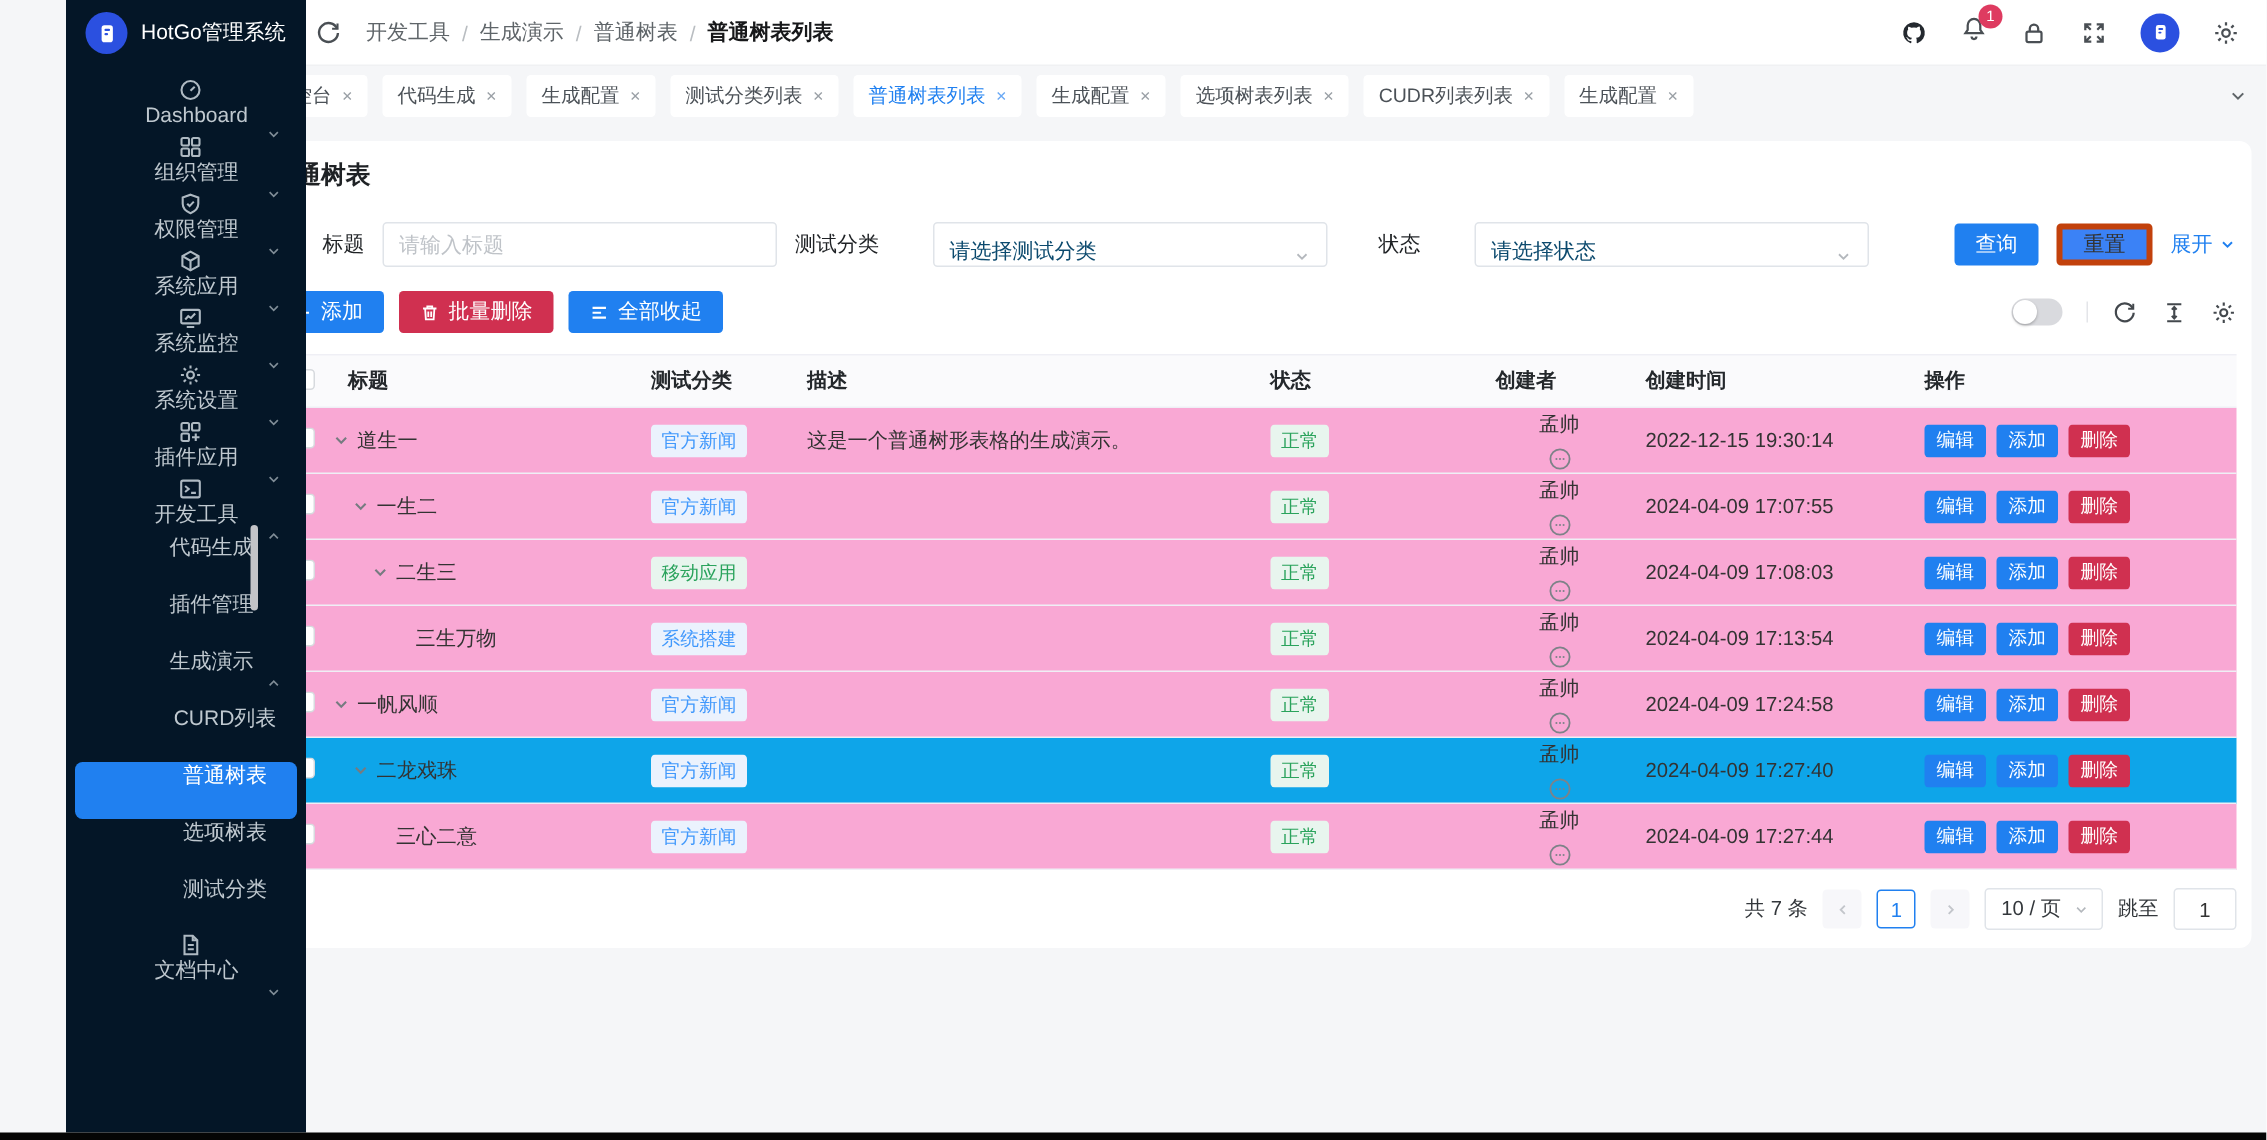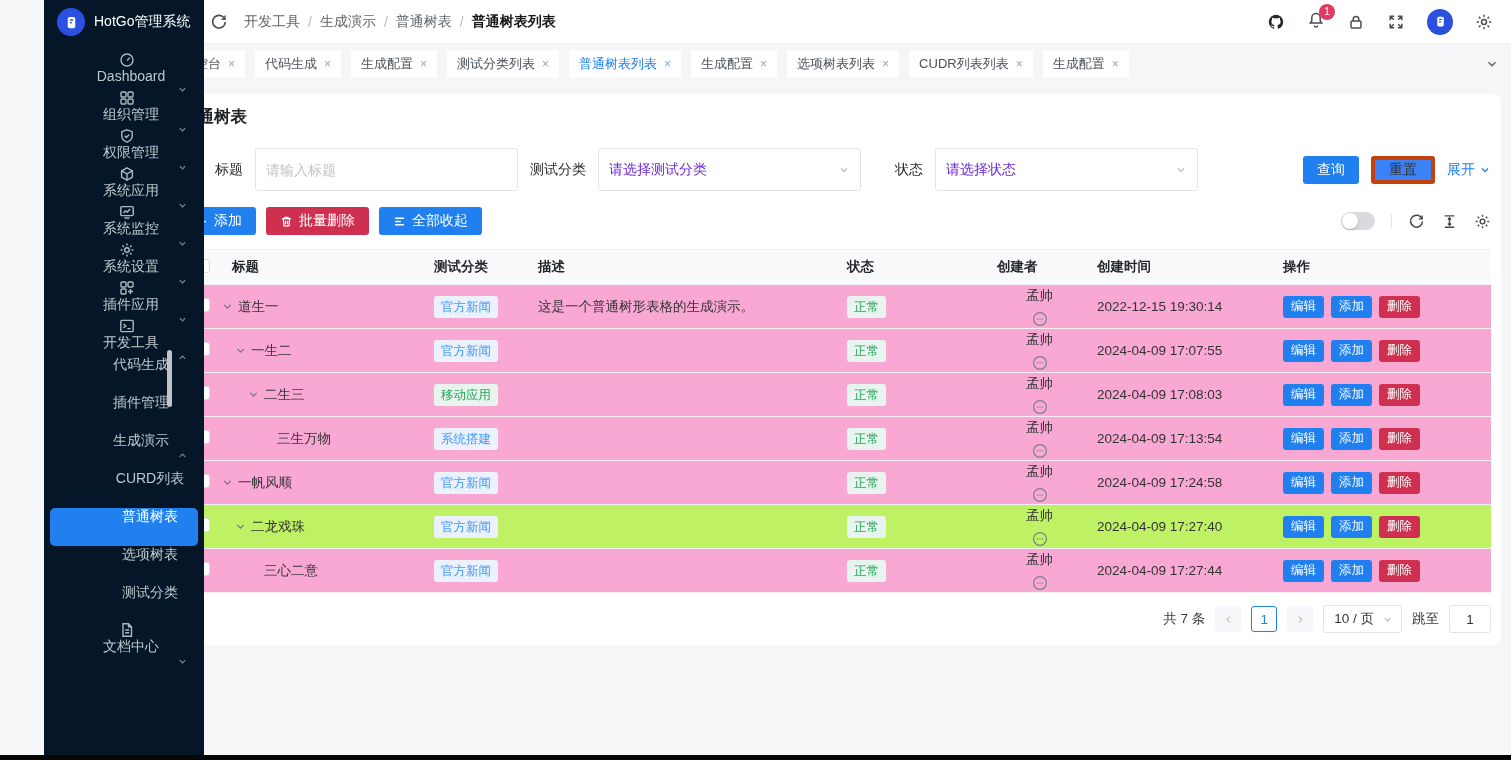--- a/index.html
+++ b/index.html
@@ -39,23 +39,23 @@
   .tab.active { color:#2080f0; }
   .tab.active .x { color:#6aa9f5; }
   .tabbar-more { margin-left:auto; color:#5f6569; cursor:pointer; }
 
   
   .card { margin:10px; background:#fff; border-radius:8px; padding:12px 10px 12px 11px; }
   .page-title { font-size:16.5px; font-weight:bold; color:#1f2225; }
 
   .filter-row { margin-top:20px; display:flex; align-items:center; }
   .f-label { font-size:14px; color:#1f2225; margin-right:12px; white-space:nowrap; }
-  .f-input, .f-select { width:263px; height:43px; border:1px solid #e0e4e9; border-radius:3px; background:#fff; font-size:14px; padding:0 10px; color:#333; }
+  .f-input, .f-select { width:263px; height:30px; border:1px solid #e0e4e9; border-radius:3px; background:#fff; font-size:14px; padding:0 10px; color:#333; }
   .f-input::placeholder { color:#bfc3c8; }
-  .f-select { display:flex; align-items:center; color:#6d28d9; cursor:pointer; }
+  .f-select { display:flex; align-items:flex-end; color:#0c4a6e; cursor:pointer;margin-left:24px; }
   .f-select .chev { margin-left:auto; color:#b4b8bd; }
   .filter-actions { margin-left:auto; display:flex; align-items:center; gap:12px; }
   .btn { height:28px; border:none; border-radius:3px; font-size:14px; cursor:pointer; display:inline-flex; align-items:center; justify-content:center; padding:0 14px; font-family:Liberation Sans, sans-serif; }
   .btn-blue { background:#2080f0; color:#fff; }
   .btn-plain { background:#3b82f6; color:#333; border:4px solid #c2410c; }
   .link-expand { color:#2080f0; font-size:14px; display:flex; align-items:center; gap:4px; cursor:pointer; }
 
   .toolbar-row { margin-top:16px; display:flex; align-items:center; gap:10px; }
   .btn-red { background:#d03050; color:#fff; }
   .btn .bicon { margin-right:6px; }
@@ -63,21 +63,21 @@
   .toggle { width:34px; height:18px; border-radius:9px; background:#d9dade; position:relative; cursor:pointer; }
   .toggle .knob { position:absolute; left:1px; top:1px; width:16px; height:16px; border-radius:50%; background:#fff; box-shadow:0 1px 2px rgba(0,0,0,.25); }
   .vdiv { width:1px; height:14px; background:#e4e5e9; }
   .ticon { width:17px; height:17px; color:#43484d; cursor:pointer; }
 
   
   .table { margin-top:14px; }
   .tr { display:grid; grid-template-columns:36px 202px 104px 309px 150px 100px 186px 1fr; align-items:center; height:44px; border-bottom:1px solid #efeff5; background:#f9a8d4; }
   .tr.head { height:36px; background:#fafafc; border-top:1px solid #efeff5; }
   .tr.head .td { font-weight:bold; color:#24282c; font-size:13.5px; }
-  .tr.hovered { background:#bef264; }
+  .tr.hovered { background:#0ea5e9; }
   .td { padding-left:15px; font-size:13.5px; color:#333; white-space:nowrap; overflow:hidden; }
   .td-title { padding-left:4px; display:flex; align-items:center; }
   .tree-chev { width:13px; height:13px; color:#767b80; margin-right:4px; flex:none; cursor:pointer; }
   .tree-sp { display:inline-block; height:1px; flex:none; }
   .checkbox { width:14px; height:14px; border:1px solid #d7dade; border-radius:3px; background:#fff; display:inline-block; cursor:pointer; }
   .tag { display:inline-block; height:22px; line-height:22px; padding:0 7px; border-radius:3px; font-size:12.5px; }
   .tag-blue { background:#ebf2fd; color:#4098fc; }
   .tag-green { background:#e8f5ee; color:#2aa35c; }
   .creator { display:flex; align-items:center; gap:6px;flex-direction:column; }
   .emoji { width:16px; height:16px; color:#7d8288; flex:none; }

